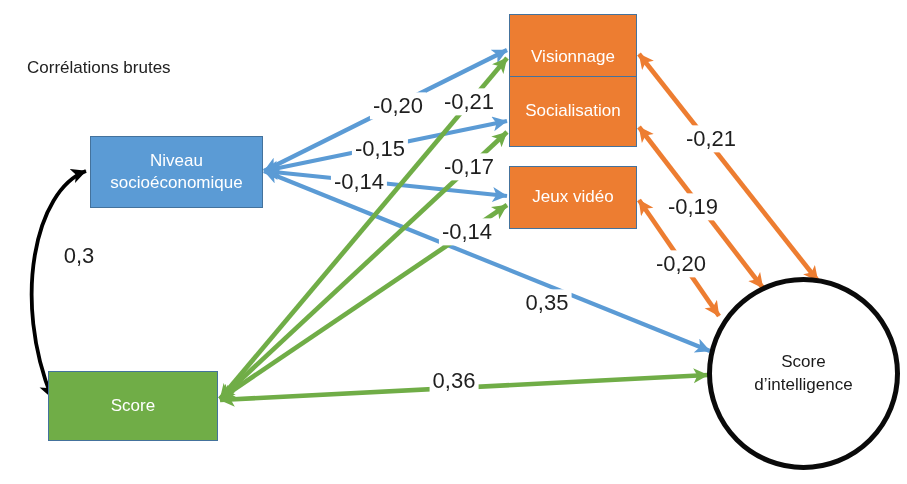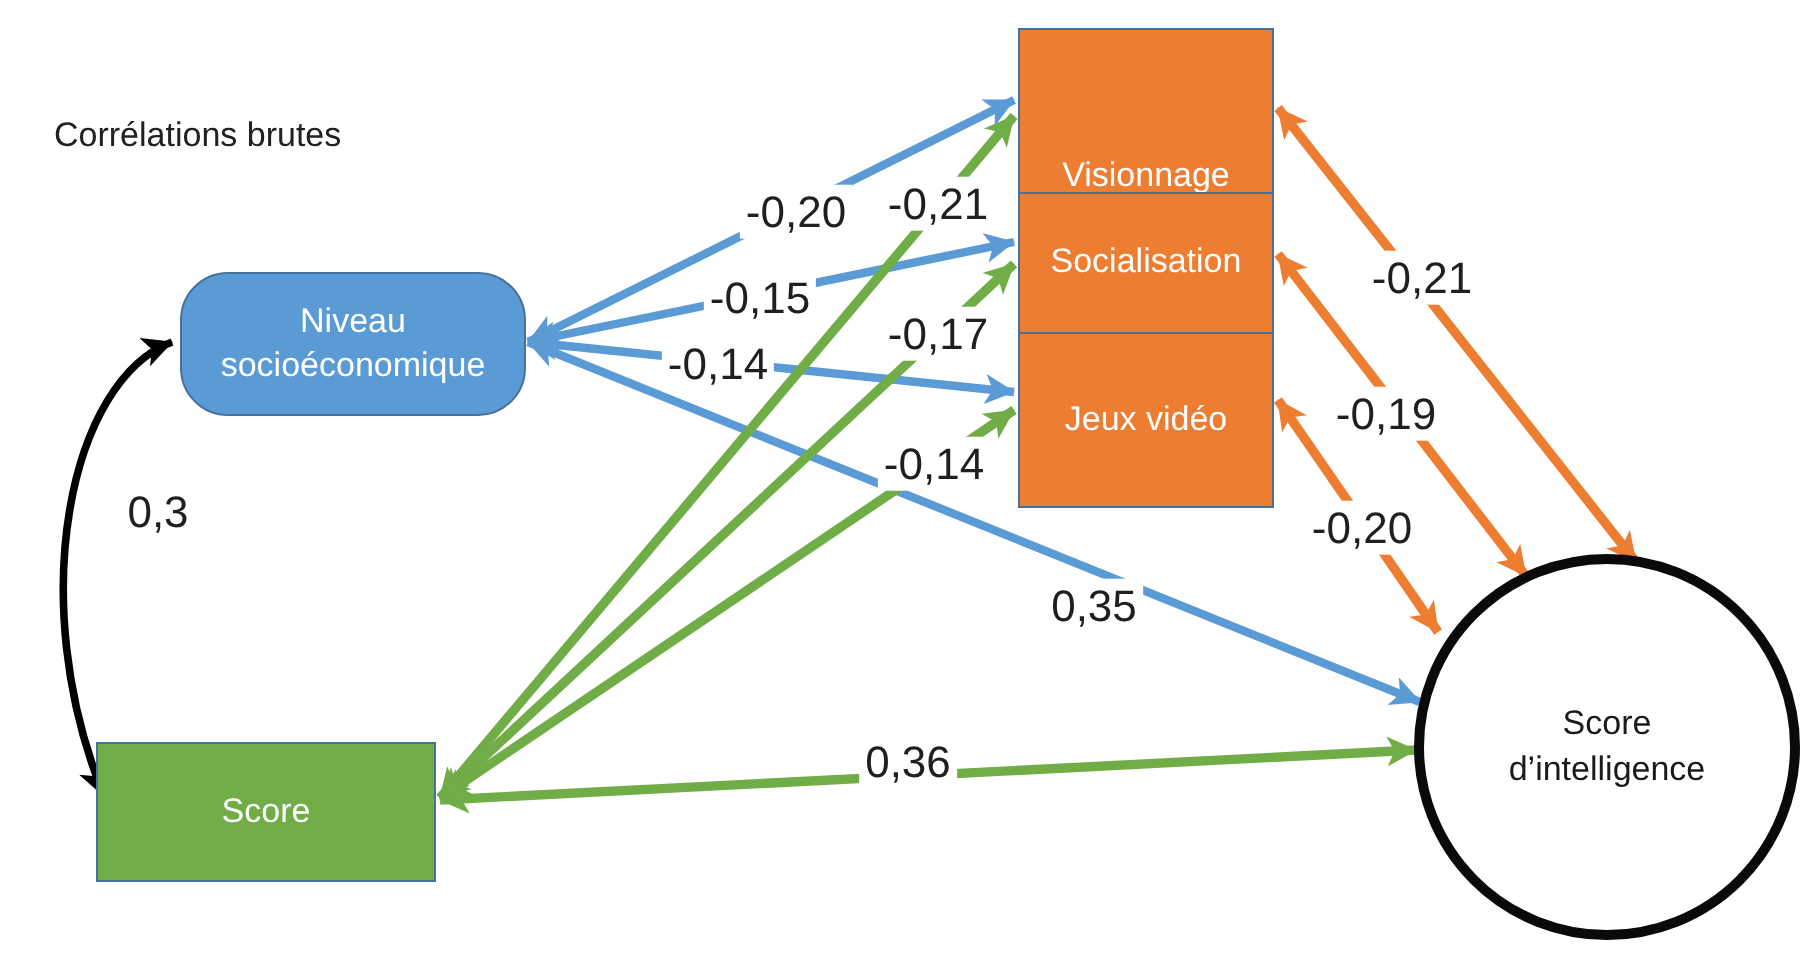--- a/index.html
+++ b/index.html
@@ -62,25 +62,25 @@
     line-height: 1.35;
     text-align: center;
   }
   #page-title {
     position: absolute;
     left: 27px; top: 58px;
     font-size: 17px;
     color: #212121;
     white-space: nowrap;
   }
-  #node-niveau        { left: 90px;  top: 136px; width: 173px; height: 72px; border-radius: 24px; }
+  #node-niveau        { left: 90px;  top: 136px; width: 173px; height: 72px; }
   #node-polygenique   { left: 48px;  top: 371px; width: 170px; height: 70px; }
-  #node-visionnage    { left: 509px; top: 14px;  width: 128px; height: 86px; justify-content: flex-end; }
-  #node-socialisation { left: 509px; top: 96px;  width: 128px; height: 71px; }
-  #node-jeux          { left: 509px; top: 166px; width: 128px; height: 88px; }
+  #node-visionnage    { left: 509px; top: 14px;  width: 128px; height: 86px; }
+  #node-socialisation { left: 509px; top: 76px;  width: 128px; height: 71px; }
+  #node-jeux          { left: 509px; top: 166px; width: 128px; height: 63px; }
 </style>
 </head>
 <body>
 
 <div id="stage">
 
   <svg id="edges" viewBox="0 0 907 484" width="907" height="484">
       <defs>
         <marker id="arw-blue" markerUnits="userSpaceOnUse" markerWidth="17" markerHeight="16" refX="14.5" refY="7.5" orient="auto-start-reverse">
           <path d="M0,0 L15,7.5 L0,15 L3.8,7.5 Z" fill="#5b9bd5"></path>

